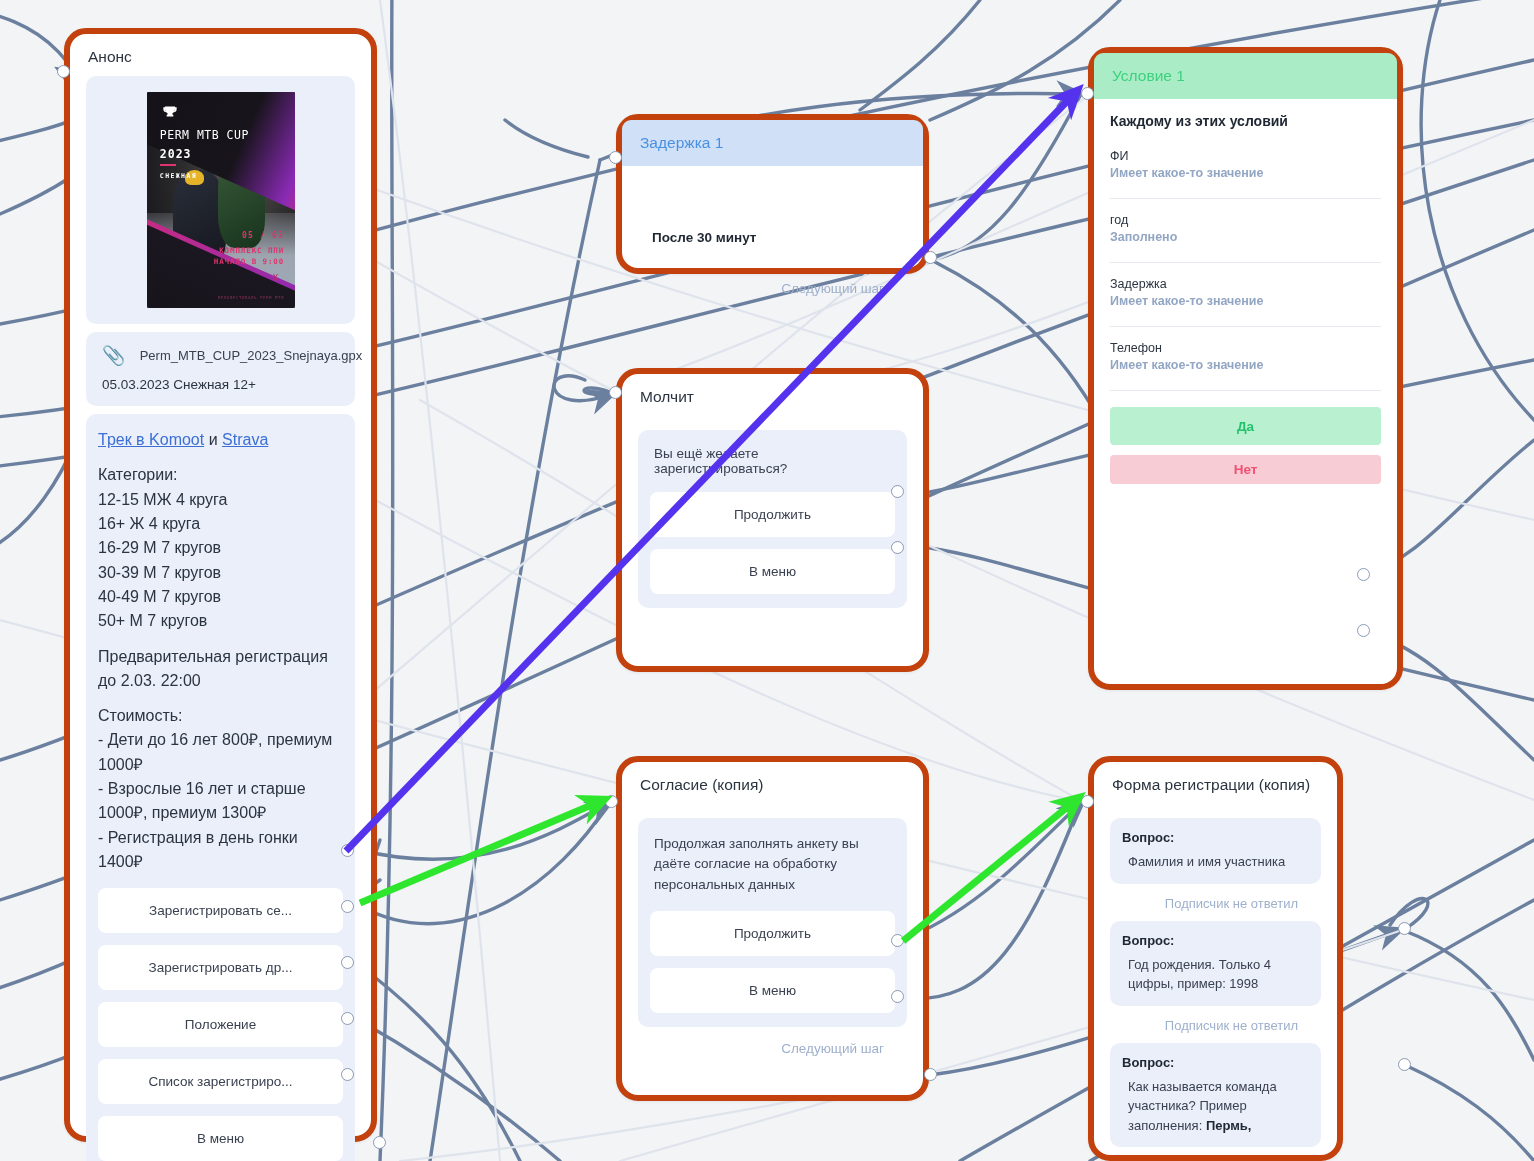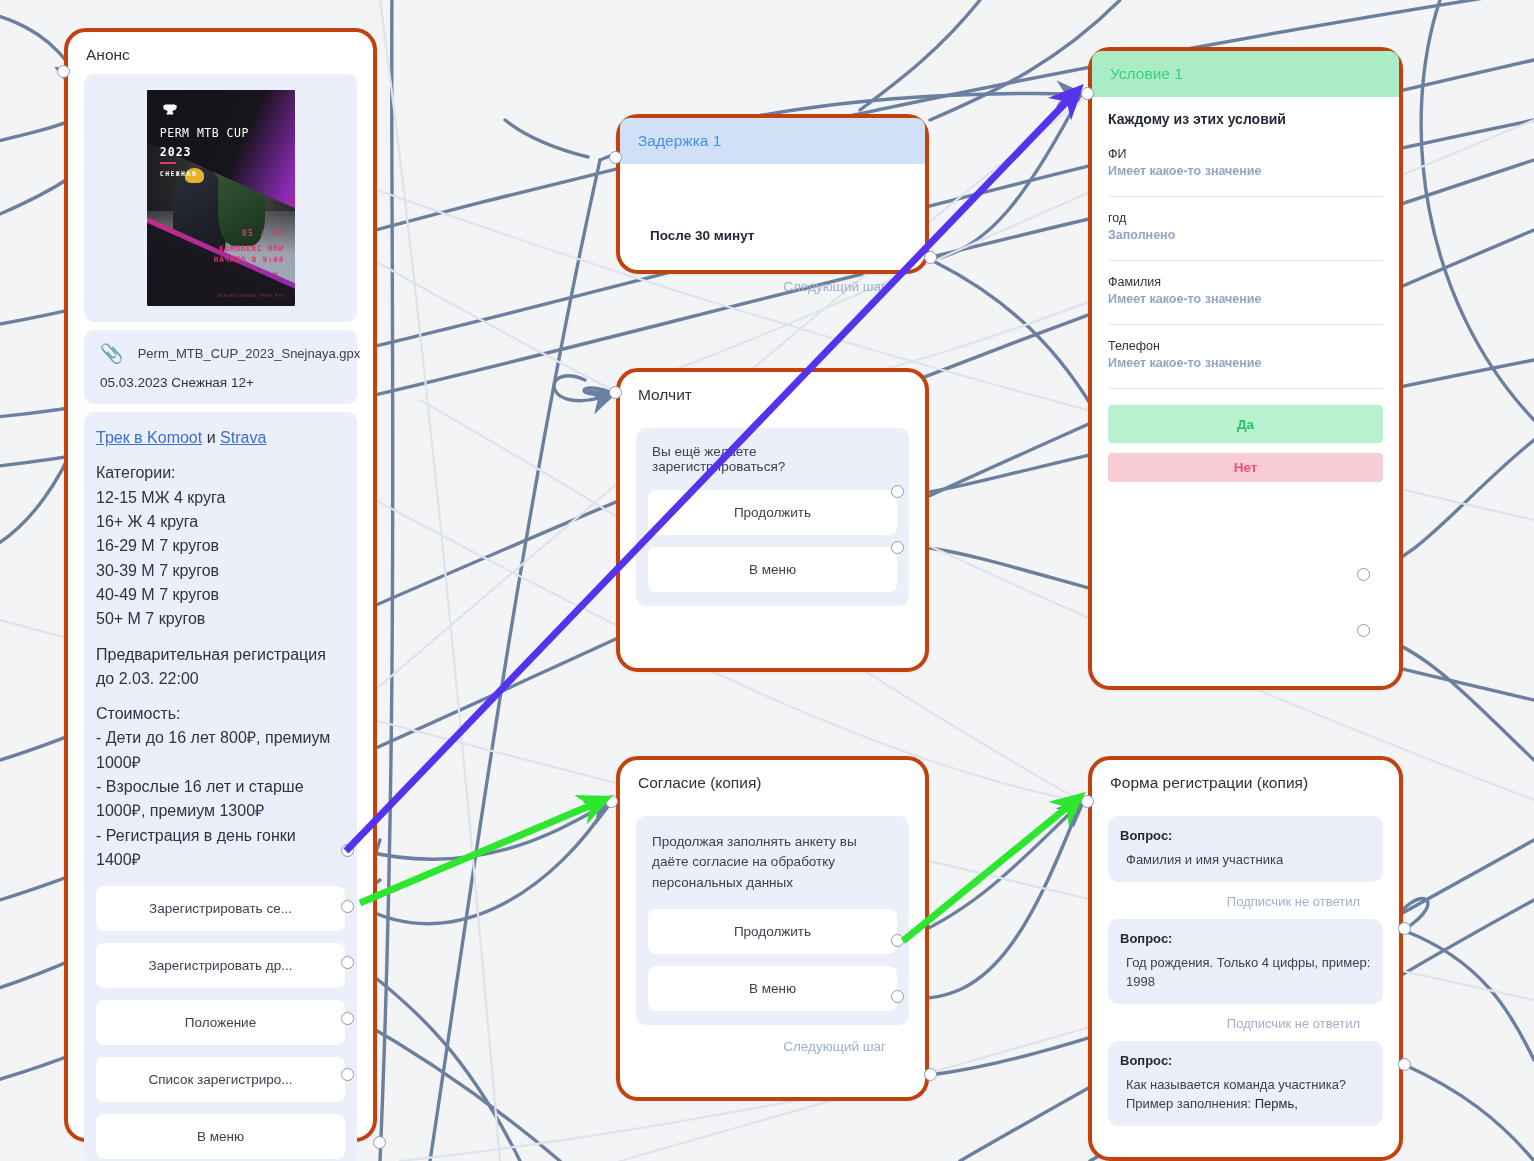--- a/index.html
+++ b/index.html
@@ -14,21 +14,21 @@
     position: relative;
     width: 1534px; height: 1161px;
     background: #f2f4f6;
   }
   #edges { position: absolute; left:0; top:0; width:1534px; height:1161px; pointer-events:none; }
   #arrows { position: absolute; left:0; top:0; width:1534px; height:1161px; pointer-events:none; z-index: 40; }
 
   .node {
     position: absolute;
     background: #ffffff;
-    border: 4px solid #c2410c;
+    border: 6px solid #c2410c;
     border-radius: 22px;
     box-shadow: 0 1px 3px rgba(40,55,80,0.07);
     z-index: 20;
   }
   .node-title {
     font-size: 15.5px;
     color: #2b3440;
     padding: 14px 18px 10px 18px;
     font-weight: 400;
   }
@@ -142,21 +142,21 @@
     gap:10px; padding: 10px 0 2px 0;
     font-size:13.5px; color:#9fb0cc;
   }
   .cond-label { font-size:12.5px; color:#2b3440; margin-bottom:3px; font-weight:500;}
   .cond-val { font-size:12.5px; color:#92a6c4; font-weight:bold; }
   .cond-row { padding: 14px 0 18px 0; border-bottom:1px solid #e6e9ee; }
   .cond-row:last-of-type { border-bottom:1px solid #e6e9ee; }
   .cond-head { font-size:14px; font-weight:bold; color:#1f2733; padding: 14px 0 6px 0;}
   .q-label { font-size:13px; font-weight:bold; color:#1f2733; margin-bottom:7px; }
   .q-text { font-size:13px; color:#3a4150; line-height:1.5; padding-left: 6px;}
-  .q-text b { font-weight:normal; color:#1f2733; }
+  .q-text b { font-weight:bold; color:#1f2733; }
   .noanswer { display:flex; align-items:center; justify-content:flex-end; gap:10px;
     font-size:13px; color:#9fb0cc; padding: 8px 0 10px 0; }
 </style>
 </head>
 <body>
 
 <div id="canvas">
 
   <svg id="edges" viewBox="0 0 1534 1161">
     <defs>
@@ -349,21 +349,21 @@
       <div class="cond-head">Каждому из этих условий</div>
       <div class="cond-row">
         <div class="cond-label">ФИ</div>
         <div class="cond-val">Имеет какое-то значение</div>
       </div>
       <div class="cond-row">
         <div class="cond-label">год</div>
         <div class="cond-val">Заполнено</div>
       </div>
       <div class="cond-row">
-        <div class="cond-label">Фамилия</div>
+        <div class="cond-label">Задержка</div>
         <div class="cond-val">Имеет какое-то значение</div>
       </div>
       <div class="cond-row">
         <div class="cond-label">Телефон</div>
         <div class="cond-val">Имеет какое-то значение</div>
       </div>
       <div class="btn green">Да</div>
       <div class="btn red">Нет</div>
     </div>
   </div>
@@ -385,21 +385,21 @@
         <span>Следующий шаг</span>
         <span style="width:13px"></span>
       </div>
     </div>
   </div>
   <div class="port" style="left:605px; top:795px;"></div>
   <div class="port" style="left:891px; top:934px;"></div>
   <div class="port" style="left:891px; top:990px;"></div>
   <div class="port" style="left:924px; top:1068px;"></div>
 
-  <div class="node" style="left:1088px; top:756px; width:315px; height:405px;">
+  <div class="node" style="left:1088px; top:756px; width:255px; height:405px;">
     <div class="node-title">Форма регистрации (копия)</div>
     <div class="body">
       <div class="bubble" style="margin-top:14px;">
         <div class="q-label">Вопрос:</div>
         <div class="q-text">Фамилия и имя участника</div>
       </div>
       <div class="noanswer">
         <span>Подписчик не ответил</span>
         <span style="width:13px"></span>
       </div>

